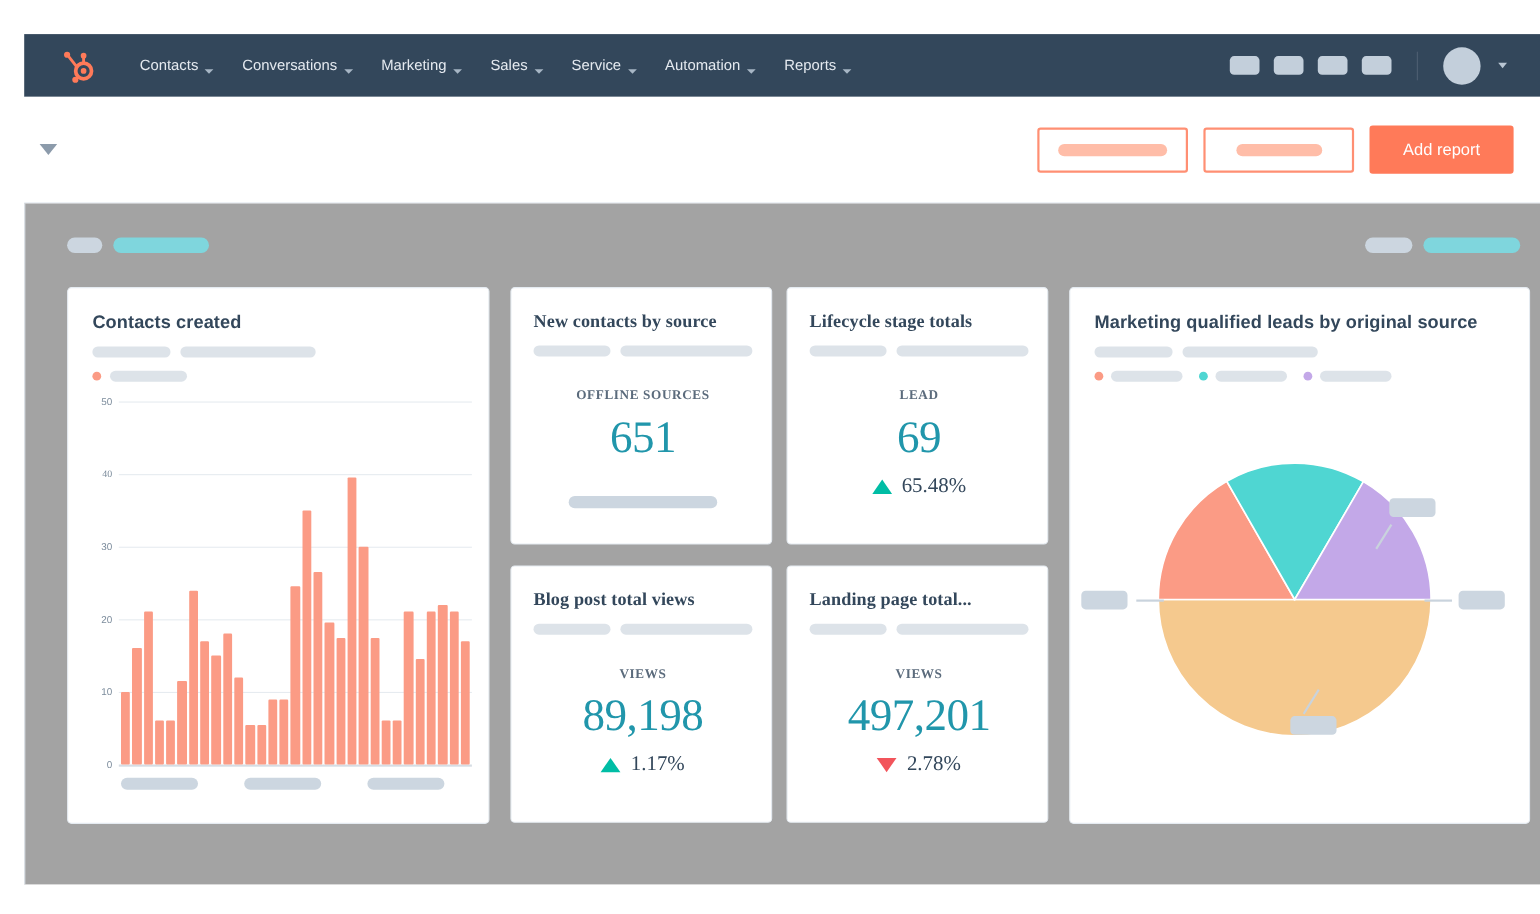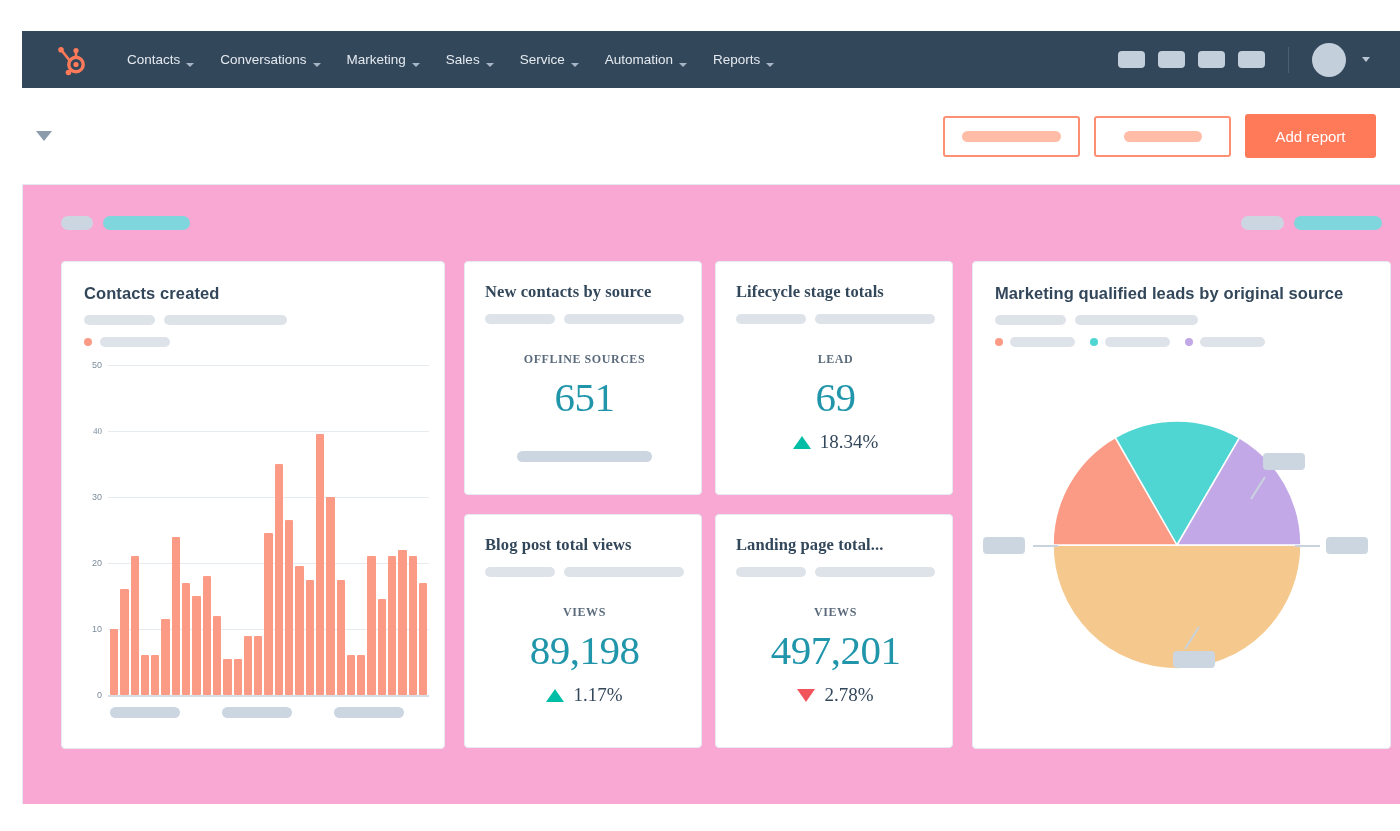--- a/index.html
+++ b/index.html
@@ -87,21 +87,21 @@
     min-width: 131px; height: 44px; background: #ff7a59;
     border-radius: 3px; color: #fff; font-size: 15px;
     display: flex; align-items: center; justify-content: center;
     padding: 0 20px; cursor: pointer;
   }
 
   
   .content {
     position: absolute; left: 22px; top: 185px;
     width: 1378px; height: 619px;
-    background: #f9a8d4;
+    background: #a3a3a3;
     border-left: 1px solid #e4eaf0;
   }
   .filterbar {
     position: absolute; left: 0; top: 0; width: 100%; height: 76px;
     display: flex; align-items: center;
   }
   .filter-left { display: flex; align-items: center; gap: 10px; margin-left: 38px; }
   .filter-right { display: flex; align-items: center; gap: 10px; margin-left: auto; margin-right: 18px; }
   .pill-grey { height: 14px; border-radius: 7px; background: #ccd6e0; }
   .pill-teal { height: 14px; border-radius: 7px; background: #7fd6dd; }
@@ -368,21 +368,21 @@
           <div class="card card-kpi wide">
             <div class="card-title">Lifecycle stage totals</div>
             <div class="sub-redact">
               <div class="b1"></div>
               <div class="b2"></div>
             </div>
             <div class="kpi-label">LEAD</div>
             <div class="kpi-value">69</div>
             <div class="kpi-delta">
               <span class="tri-up"></span>
-              <span>18.34%</span>
+              <span>65.48%</span>
             </div>
           </div>
 
         </div>
 
         <div class="kpi-row">
 
           <div class="card card-kpi wide">
             <div class="card-title">Blog post total views</div>
             <div class="sub-redact">

